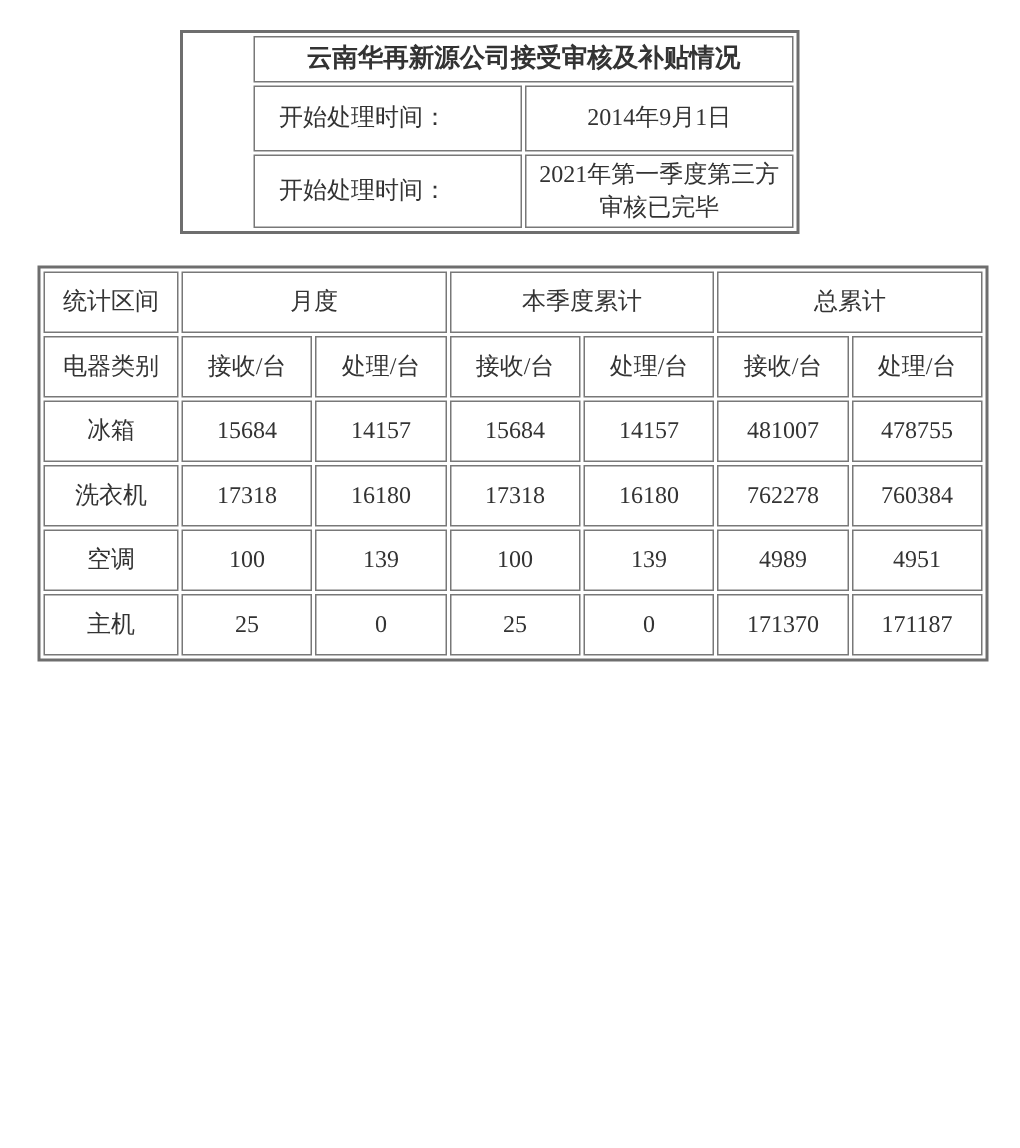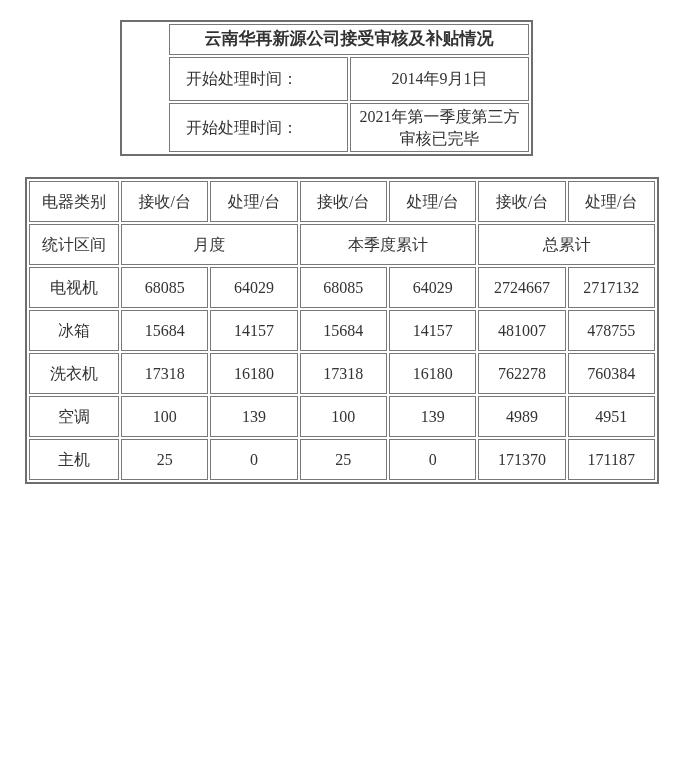--- a/index.html
+++ b/index.html
@@ -77,44 +77,35 @@
     <tr class="r2">
       <td class="label-cell">开始处理时间：</td>
       <td>2021年第一季度第三方审核已完毕</td>
     </tr>
   </tbody>
 </table>
 
 <table class="report-table">
   <tbody>
     <tr>
+      <td class="cat-col">统计区间</td>
+      <td colspan="2">月度</td>
+      <td colspan="2">本季度累计</td>
+      <td colspan="2">总累计</td>
+    </tr>
+    <tr>
       <td class="cat-col">电器类别</td>
       <td>接收/台</td>
       <td>处理/台</td>
       <td>接收/台</td>
       <td>处理/台</td>
       <td>接收/台</td>
       <td>处理/台</td>
     </tr>
-    <tr>
-      <td class="cat-col">统计区间</td>
-      <td colspan="2">月度</td>
-      <td colspan="2">本季度累计</td>
-      <td colspan="2">总累计</td>
-    </tr>
 
-    <tr>
-      <td class="cat-col">电视机</td>
-      <td>68085</td>
-      <td>64029</td>
-      <td>68085</td>
-      <td>64029</td>
-      <td>2724667</td>
-      <td>2717132</td>
-    </tr>
     <tr>
       <td class="cat-col">冰箱</td>
       <td>15684</td>
       <td>14157</td>
       <td>15684</td>
       <td>14157</td>
       <td>481007</td>
       <td>478755</td>
     </tr>
     <tr>

